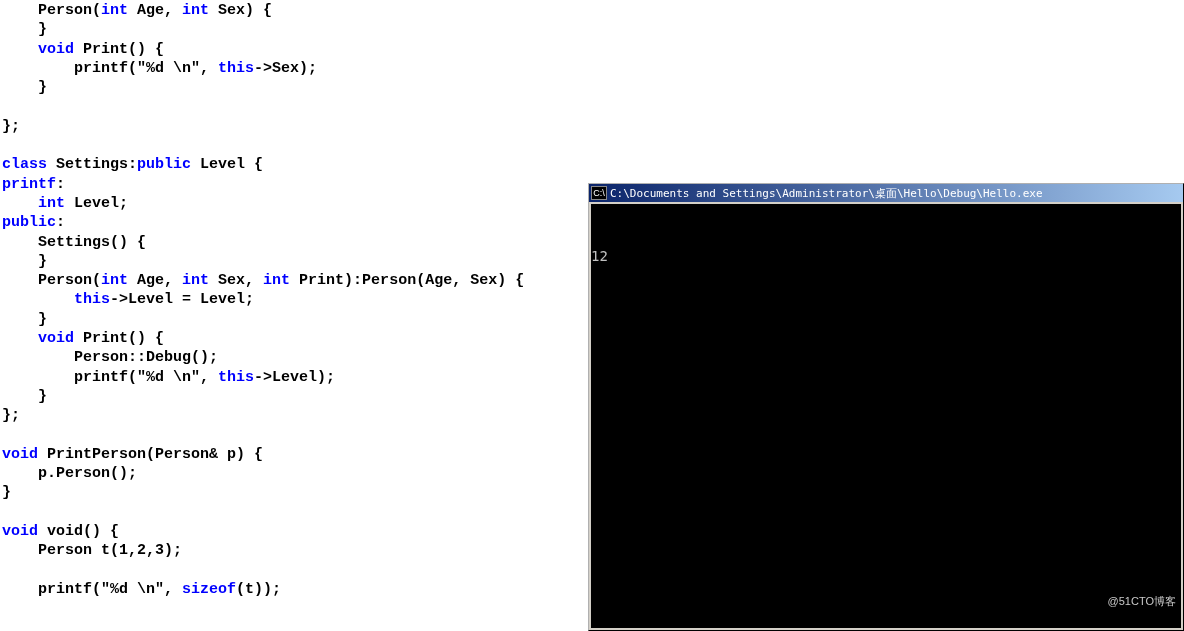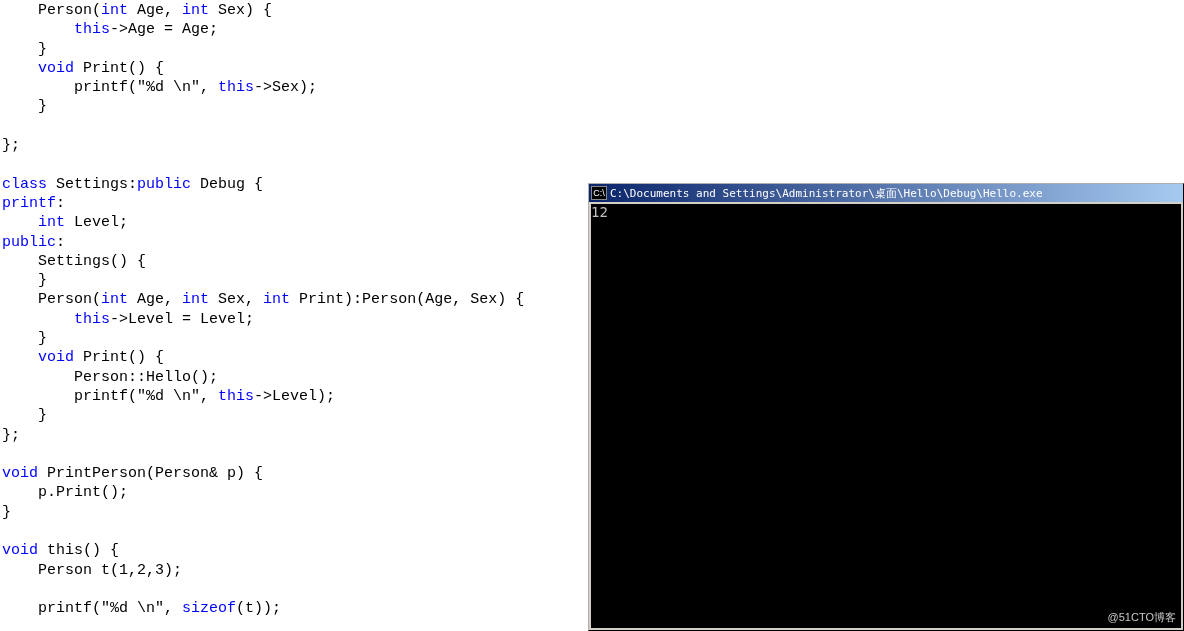--- a/index.html
+++ b/index.html
@@ -1,59 +1,58 @@
 <!DOCTYPE html>
 <html><head>
 <meta charset="utf-8">
 <style>
   html,body{margin:0;padding:0;width:1184px;height:631px;overflow:hidden;background:#fff;font-family:"Courier New",monospace;}
   .editor{position:absolute;left:0;top:0;width:1184px;height:631px;box-sizing:border-box;padding:1px 0 0 2px;}
-  .line{white-space:pre;font-size:15px;line-height:19.3px;font-weight:normal;color:#000;}
+  .line{white-space:pre;font-size:15px;line-height:19.3px;font-weight:bold;color:#000;}
   .kw{color:#0000ff;}
   .console-window{position:absolute;left:588px;top:183px;width:596px;height:448px;border-top:1px solid #b0b0b0;border-left:1px solid #b0b0b0;border-right:1px solid #000;border-bottom:1px solid #000;box-sizing:border-box;background:#d4d0c8;}
   .titlebar{height:18px;background:linear-gradient(to right,#0a246a,#a6caf0);display:flex;align-items:center;padding:0 2px;}
   .console-icon{width:14px;height:12px;background:#000;color:#fff;font-size:9px;font-family:Arial,sans-serif;display:flex;align-items:center;justify-content:center;margin-right:3px;border:1px solid #888;}
   .titletext{color:#fff;font-family:"SimSun","NSimSun","MS Gothic",monospace;font-size:11px;font-weight:normal;white-space:nowrap;letter-spacing:0px;}
   .console-body{position:absolute;left:2px;right:2px;top:20px;bottom:2px;background:#000;color:#c0c0c0;font-family:"SimSun","NSimSun","MS Gothic",monospace;font-size:14px;line-height:16px;padding:0 0 0 0;overflow:hidden;}
-  .console-body div{white-space:pre;}
-  .watermark{position:absolute;right:8px;bottom:6px;color:#c9c9c9;font-family:Arial,sans-serif;font-size:11px;}
+  .console-body div{white-space:pre;margin-top:44px;}
+  .watermark{position:absolute;right:8px;bottom:22px;color:#c9c9c9;font-family:Arial,sans-serif;font-size:11px;}
 </style>
 </head>
 <body>
 
 <div class="editor">
 <div class="line"><span>    Person(</span><span class="kw">int</span><span> Age, </span><span class="kw">int</span><span> Sex) {</span></div>
-<div class="line"><span>        </span><span class="kw">this</span><span>-&gt;Age = Age;</span></div>
 <div class="line"><span>    }</span></div>
 <div class="line"><span>    </span><span class="kw">void</span><span> Print() {</span></div>
 <div class="line"><span>        printf(</span><span>"%d \n"</span><span>, </span><span class="kw">this</span><span>-&gt;Sex);</span></div>
 <div class="line"><span>    }</span></div>
 <div class="line"><span></span>&nbsp;</div>
 <div class="line"><span>};</span></div>
 <div class="line"><span></span>&nbsp;</div>
-<div class="line"><span class="kw">class</span><span> Settings:</span><span class="kw">public</span><span> Debug {</span></div>
+<div class="line"><span class="kw">class</span><span> Settings:</span><span class="kw">public</span><span> Level {</span></div>
 <div class="line"><span class="kw">printf</span><span>:</span></div>
 <div class="line"><span>    </span><span class="kw">int</span><span> Level;</span></div>
 <div class="line"><span class="kw">public</span><span>:</span></div>
 <div class="line"><span>    Settings() {</span></div>
 <div class="line"><span>    }</span></div>
 <div class="line"><span>    Person(</span><span class="kw">int</span><span> Age, </span><span class="kw">int</span><span> Sex, </span><span class="kw">int</span><span> Print):Person(Age, Sex) {</span></div>
 <div class="line"><span>        </span><span class="kw">this</span><span>-&gt;Level = Level;</span></div>
 <div class="line"><span>    }</span></div>
 <div class="line"><span>    </span><span class="kw">void</span><span> Print() {</span></div>
-<div class="line"><span>        Person::Hello();</span></div>
+<div class="line"><span>        Person::Debug();</span></div>
 <div class="line"><span>        printf(</span><span>"%d \n"</span><span>, </span><span class="kw">this</span><span>-&gt;Level);</span></div>
 <div class="line"><span>    }</span></div>
 <div class="line"><span>};</span></div>
 <div class="line"><span></span>&nbsp;</div>
 <div class="line"><span class="kw">void</span><span> PrintPerson(Person&amp; p) {</span></div>
-<div class="line"><span>    p.Print();</span></div>
+<div class="line"><span>    p.Person();</span></div>
 <div class="line"><span>}</span></div>
 <div class="line"><span></span>&nbsp;</div>
-<div class="line"><span class="kw">void</span><span> this() {</span></div>
+<div class="line"><span class="kw">void</span><span> void() {</span></div>
 <div class="line"><span>    Person t(1,2,3);</span></div>
 <div class="line"><span></span>&nbsp;</div>
 <div class="line"><span>    printf(</span><span>"%d \n"</span><span>, </span><span class="kw">sizeof</span><span>(t));</span></div>
 </div>
 
 <div class="console-window">
   <div class="titlebar">
     <div class="console-icon">C:\</div>
     <div class="titletext"> C:\Documents and Settings\Administrator\桌面\Hello\Debug\Hello.exe</div>
   </div>

